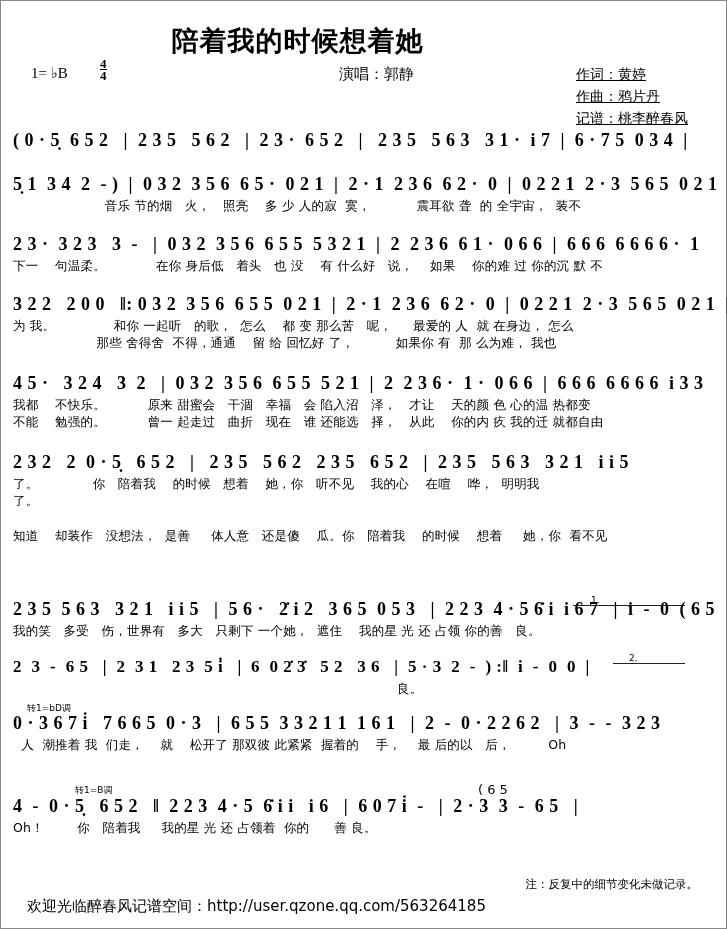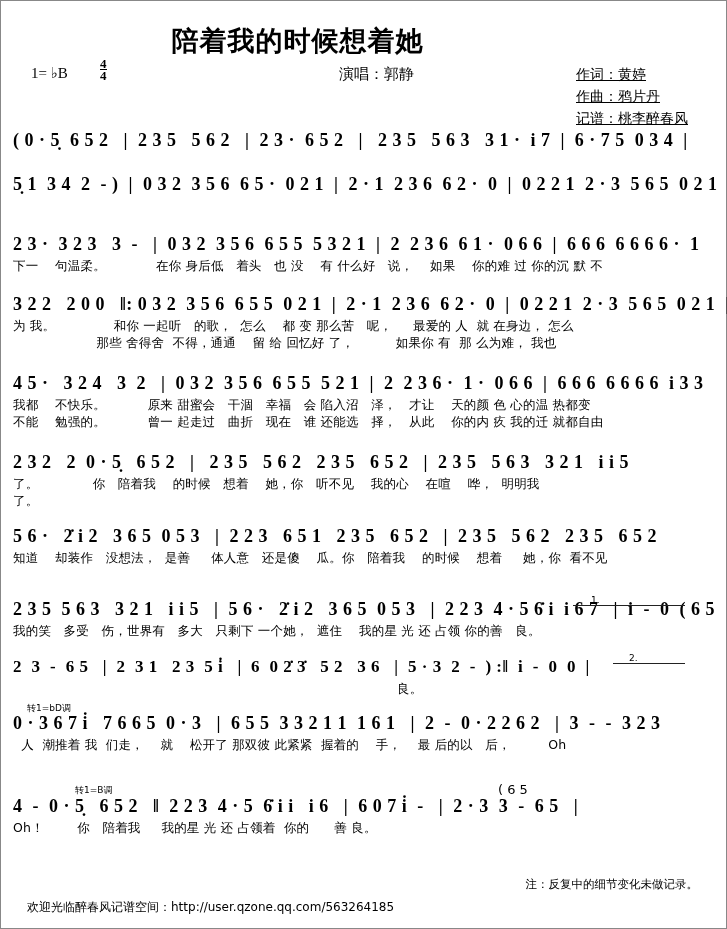--- a/index.html
+++ b/index.html
@@ -104,21 +104,21 @@
     position: absolute;
     right: 28px;
     bottom: 36px;
     font-size: 11.5px;
     font-family: "DejaVu Sans", sans-serif;
   }
   .footer-link {
     position: absolute;
     left: 26px;
     bottom: 12px;
-    font-size: 12px;
+    font-size: 15px;
     font-family: "DejaVu Sans", sans-serif;
     text-align: right;
   }
   .hr {
     position: absolute;
     left: 18px;
     width: 692px;
     border-top: 1px solid #222;
     height: 0;
   }
@@ -147,20 +147,21 @@
     <div>记谱：桃李醉春风</div>
   </div>
 
   <div class="system" style="top:128px;">
     <div class="notes">( 0 · 5̣  6 5 2   |  2 3 5   5 6 2   |  2 3 ·  6 5 2   |   2 3 5   5 6 3   3 1 ·  i 7  |  6 · 7 5  0 3 4  |</div>
     <div class="lyrics"></div>
   </div>
 
   <div class="system" style="top:172px;">
     <div class="notes">5̣ 1  3 4  2  - )  |  0 3 2  3 5 6  6 5 ·  0 2 1  |  2 · 1  2 3 6  6 2 ·  0  |  0 2 2 1  2 · 3  5 6 5  0 2 1  |</div>
+    <div class="lyrics">                      音乐 节的烟   火，   照亮    多 少 人的寂  寞，           震耳欲 聋  的 全宇宙，  装不</div>
   </div>
 
   <div class="system" style="top:232px;">
     <div class="notes">2 3 ·  3 2 3   3  -   |  0 3 2  3 5 6  6 5 5  5 3 2 1  |  2  2 3 6  6 1 ·  0 6 6  |  6 6 6  6 6 6 6 ·  1</div>
     <div class="lyrics">下一    句温柔。            在你 身后低   着头   也 没    有 什么好   说，    如果    你的难 过 你的沉 默 不</div>
   </div>
 
   <div class="system" style="top:292px;">
     <div class="notes">3 2 2   2 0 0   ‖: 0 3 2  3 5 6  6 5 5  0 2 1  |  2 · 1  2 3 6  6 2 ·  0  |  0 2 2 1  2 · 3  5 6 5  0 2 1  |</div>
     <div class="lyrics">为 我。              和你 一起听   的歌，  怎么    都 变 那么苦   呢，     最爱的 人  就 在身边， 怎么
@@ -173,21 +174,20 @@
 不能    勉强的。          曾一 起走过   曲折   现在   谁 还能选   择，   从此    你的内 疚 我的迁 就都自由</div>
   </div>
 
   <div class="system" style="top:450px;">
     <div class="notes">2 3 2   2  0 · 5̣   6 5 2   |   2 3 5   5 6 2   2 3 5   6 5 2   |  2 3 5   5 6 3   3 2 1   i i 5</div>
     <div class="lyrics">了。             你   陪着我    的时候   想着    她，你   听不见    我的心    在喧    哗，  明明我
 了。</div>
   </div>
 
   <div class="system" style="top:524px;">
-    <div class="notes">5 6 ·   2̇ i 2   3 6 5  0 5 3   |  2 2 3   6 5 1   2 3 5   6 5 2   |  2 3 5   5 6 2   2 3 5   6 5 2</div>
     <div class="lyrics">知道    却装作   没想法，  是善     体人意   还是傻    瓜。你   陪着我    的时候    想着     她，你  看不见</div>
   </div>
 
   <div class="system" style="top:597px;">
     <div class="notes">2 3 5  5 6 3   3 2 1   i i 5   |  5 6 ·   2̇ i 2   3 6 5  0 5 3   |  2 2 3  4 · 5 6̇ i  i 6 7   |  i  -  0  ( 6 5</div>
     <div class="lyrics">我的笑   多受   伤，世界有   多大   只剩下 一个她，  遮住    我的星 光 还 占领 你的善   良。</div>
   </div>
 
   <div class="system" style="top:655px;">
     <div class="notes small">2  3  -  6 5   |  2  3 1   2 3  5 i̇   |  6  0 2̇ 3̇   5 2   3 6   |  5 · 3  2  -  ) :‖  i  -  0  0  |</div>
@@ -200,21 +200,21 @@
   </div>
 
   <div class="system" style="top:794px;">
     <div class="notes">4  -  0 · 5̣   6 5 2   ‖  2 2 3  4 · 5  6̇ i i   i 6   |  6 0 7 i̇  -   |  2 · 3  3  -  6 5   |</div>
     <div class="lyrics">Oh！        你   陪着我     我的星 光 还 占领着  你的      善 良。</div>
   </div>
 
 
   <div class="tag" style="left:26px; top:701px;">转1=bD调</div>
   <div class="tag" style="left:74px; top:783px;">转1=B调</div>
-  <div class="tag" style="left:477px; top:781px; font-size:13px;margin-left:20px;">( 6 5</div>
+  <div class="tag" style="left:477px; top:781px; font-size:13px;">( 6 5</div>
   <div class="tag" style="left:590px; top:594px;">1.</div>
   <div class="tag" style="left:628px; top:652px;">2.</div>
 
   <div class="hr" style="top:604px; left:572px; width:112px;"></div>
   <div class="hr" style="top:662px; left:612px; width:72px;"></div>
 
   <div class="footer-note">注：反复中的细节变化未做记录。</div>
   <div class="footer-link">欢迎光临醉春风记谱空间：http://user.qzone.qq.com/563264185</div>
 
 </div>

